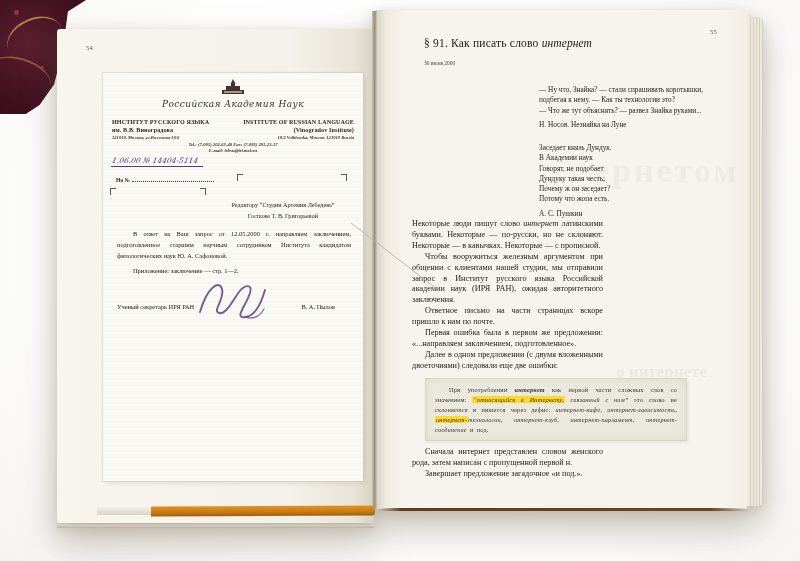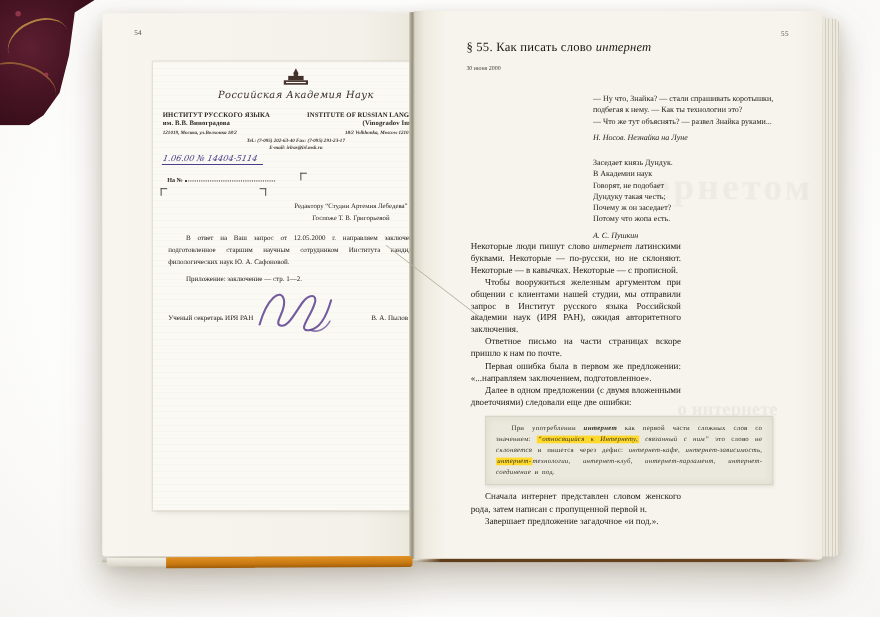--- a/index.html
+++ b/index.html
@@ -15,22 +15,22 @@
   .gold-arc{position:absolute;border:0 solid transparent;border-top:2px solid rgba(214,164,74,.75);
     border-radius:50%;}
   .arc1{left:6px;top:18px;width:58px;height:42px;transform:rotate(-24deg);}
   .arc2{left:-14px;top:58px;width:66px;height:40px;transform:rotate(18deg);border-top-color:rgba(198,140,60,.55);}
   .dotp{position:absolute;width:5px;height:5px;border-radius:50%;background:#a03d52;opacity:.8;}
 
   
   .book{position:absolute;left:57px;top:9px;width:706px;height:501px;z-index:1;
         filter:drop-shadow(0 16px 18px rgba(95,78,50,.30)) drop-shadow(0 4px 6px rgba(95,78,50,.18));}
   .page{position:absolute;top:0;height:497px;}
-  .page-left{left:0;top:3px;width:317px;height:494px;border-radius:3px 0 0 3px;
-    background:linear-gradient(90deg,#f8f5ef 0%,#f4f1ea 74%,#e8e4d8 94%,#d6d1c2 100%);margin-left:36px;}
+  .page-left{left:0;top:20px;width:317px;height:494px;border-radius:3px 0 0 3px;
+    background:linear-gradient(90deg,#f8f5ef 0%,#f4f1ea 74%,#e8e4d8 94%,#d6d1c2 100%);}
   .page-right{left:319px;top:1px;width:372px;height:499px;border-radius:0 4px 4px 0;
     background:linear-gradient(90deg,#d8d3c5 0%,#eeeadf 2.6%,#f7f4ed 8%,#f7f4ee 93%,#f1ede4 100%);}
   .spine{position:absolute;left:315px;top:2px;width:5px;height:497px;
     background:linear-gradient(90deg,#c9c4b4,#938d7c 55%,#cec9b9);}
   .edge-stack{position:absolute;left:691px;top:8px;width:15px;height:489px;border-radius:0 5px 5px 0;
     background:repeating-linear-gradient(90deg,#ece8dd 0 2px,#d3cec0 2px 3px);}
   .bottom-line-left{position:absolute;left:0;top:496px;width:317px;height:3px;
     background:linear-gradient(180deg,#d8d3c5,#b9b3a2);}
   .white-strip{position:absolute;left:40px;top:498px;width:56px;height:8px;
     background:linear-gradient(180deg,#f3f0e8,#d8d3c6);}
@@ -74,23 +74,23 @@
   .signer-row{position:absolute;left:14px;right:14px;top:230px;display:flex;justify-content:space-between;
     font-size:6.4px;color:#1e1913;}
   .signer-name{padding-right:14px;}
   .signature{position:absolute;left:92px;top:203px;}
 
   
   .heading{position:absolute;left:48px;top:27px;font-size:11.5px;color:#1f180f;letter-spacing:.2px;}
   .heading i{letter-spacing:.1px;}
   .date{position:absolute;left:48px;top:50px;font-size:5.4px;color:#4a4336;}
   .epigraph{position:absolute;left:163px;top:75px;width:190px;font-size:7.3px;line-height:10.4px;color:#26211a;}
-  .attrib{font-style:italic;margin-top:4px;}
+  .attrib{margin-top:4px;}
   .verse{position:absolute;left:163px;top:133px;width:190px;font-size:7.3px;line-height:10.3px;color:#26211a;}
-  .bodycol{position:absolute;left:52px;top:209px;width:191px;font-size:8.2px;line-height:10.9px;
+  .bodycol{position:absolute;left:36px;top:209px;width:191px;font-size:8.2px;line-height:10.9px;
     text-align:justify;color:#262018;}
   .bodycol p{margin:0;}
   .indent{text-indent:13px;}
   .grp{margin-top:7px;}
   .qbox{margin:6px 0 6px 13px;width:262px;padding:6px 9px 5px;background:#ebe8dd;
     border:1px solid #d8d4c5;box-shadow:inset 0 0 8px rgba(150,143,120,.14),1px 1.5px 3px rgba(128,118,95,.14);
     font-size:6.2px;line-height:10px;letter-spacing:.25px;word-spacing:1.4px;
     text-align:justify;text-indent:14px;color:#34302a;}
   .hl{background:#ffd92a;padding:0 1px;}
   .ghost{position:absolute;color:rgba(105,118,88,.07);font-weight:bold;pointer-events:none;
@@ -184,21 +184,21 @@
 
       <div class="bottom-line-left"></div>
     </div>
 
     <div class="page page-right">
       <div class="pagenum" style="left:334px;top:18px">55</div>
 
       <div class="ghost ghost-big">ернетом</div>
       <div class="ghost ghost-small">о интернете</div>
 
-      <div class="heading"><span>§ 55. Как писать слово </span><i>интернет</i></div>
+      <div class="heading"><span>§ 91. Как писать слово </span><i>интернет</i></div>
       <div class="date">30 июня 2000</div>
 
       <div class="epigraph">
         <div>— Ну что, Знайка? — стали спрашивать коротышки,</div>
         <div>подбегая к нему. — Как ты технологии это?</div>
         <div>— Что же тут объяснять? — развел Знайка руками...</div>
         <div class="attrib">Н. Носов. Незнайка на Луне</div>
       </div>
 
       <div class="verse">

